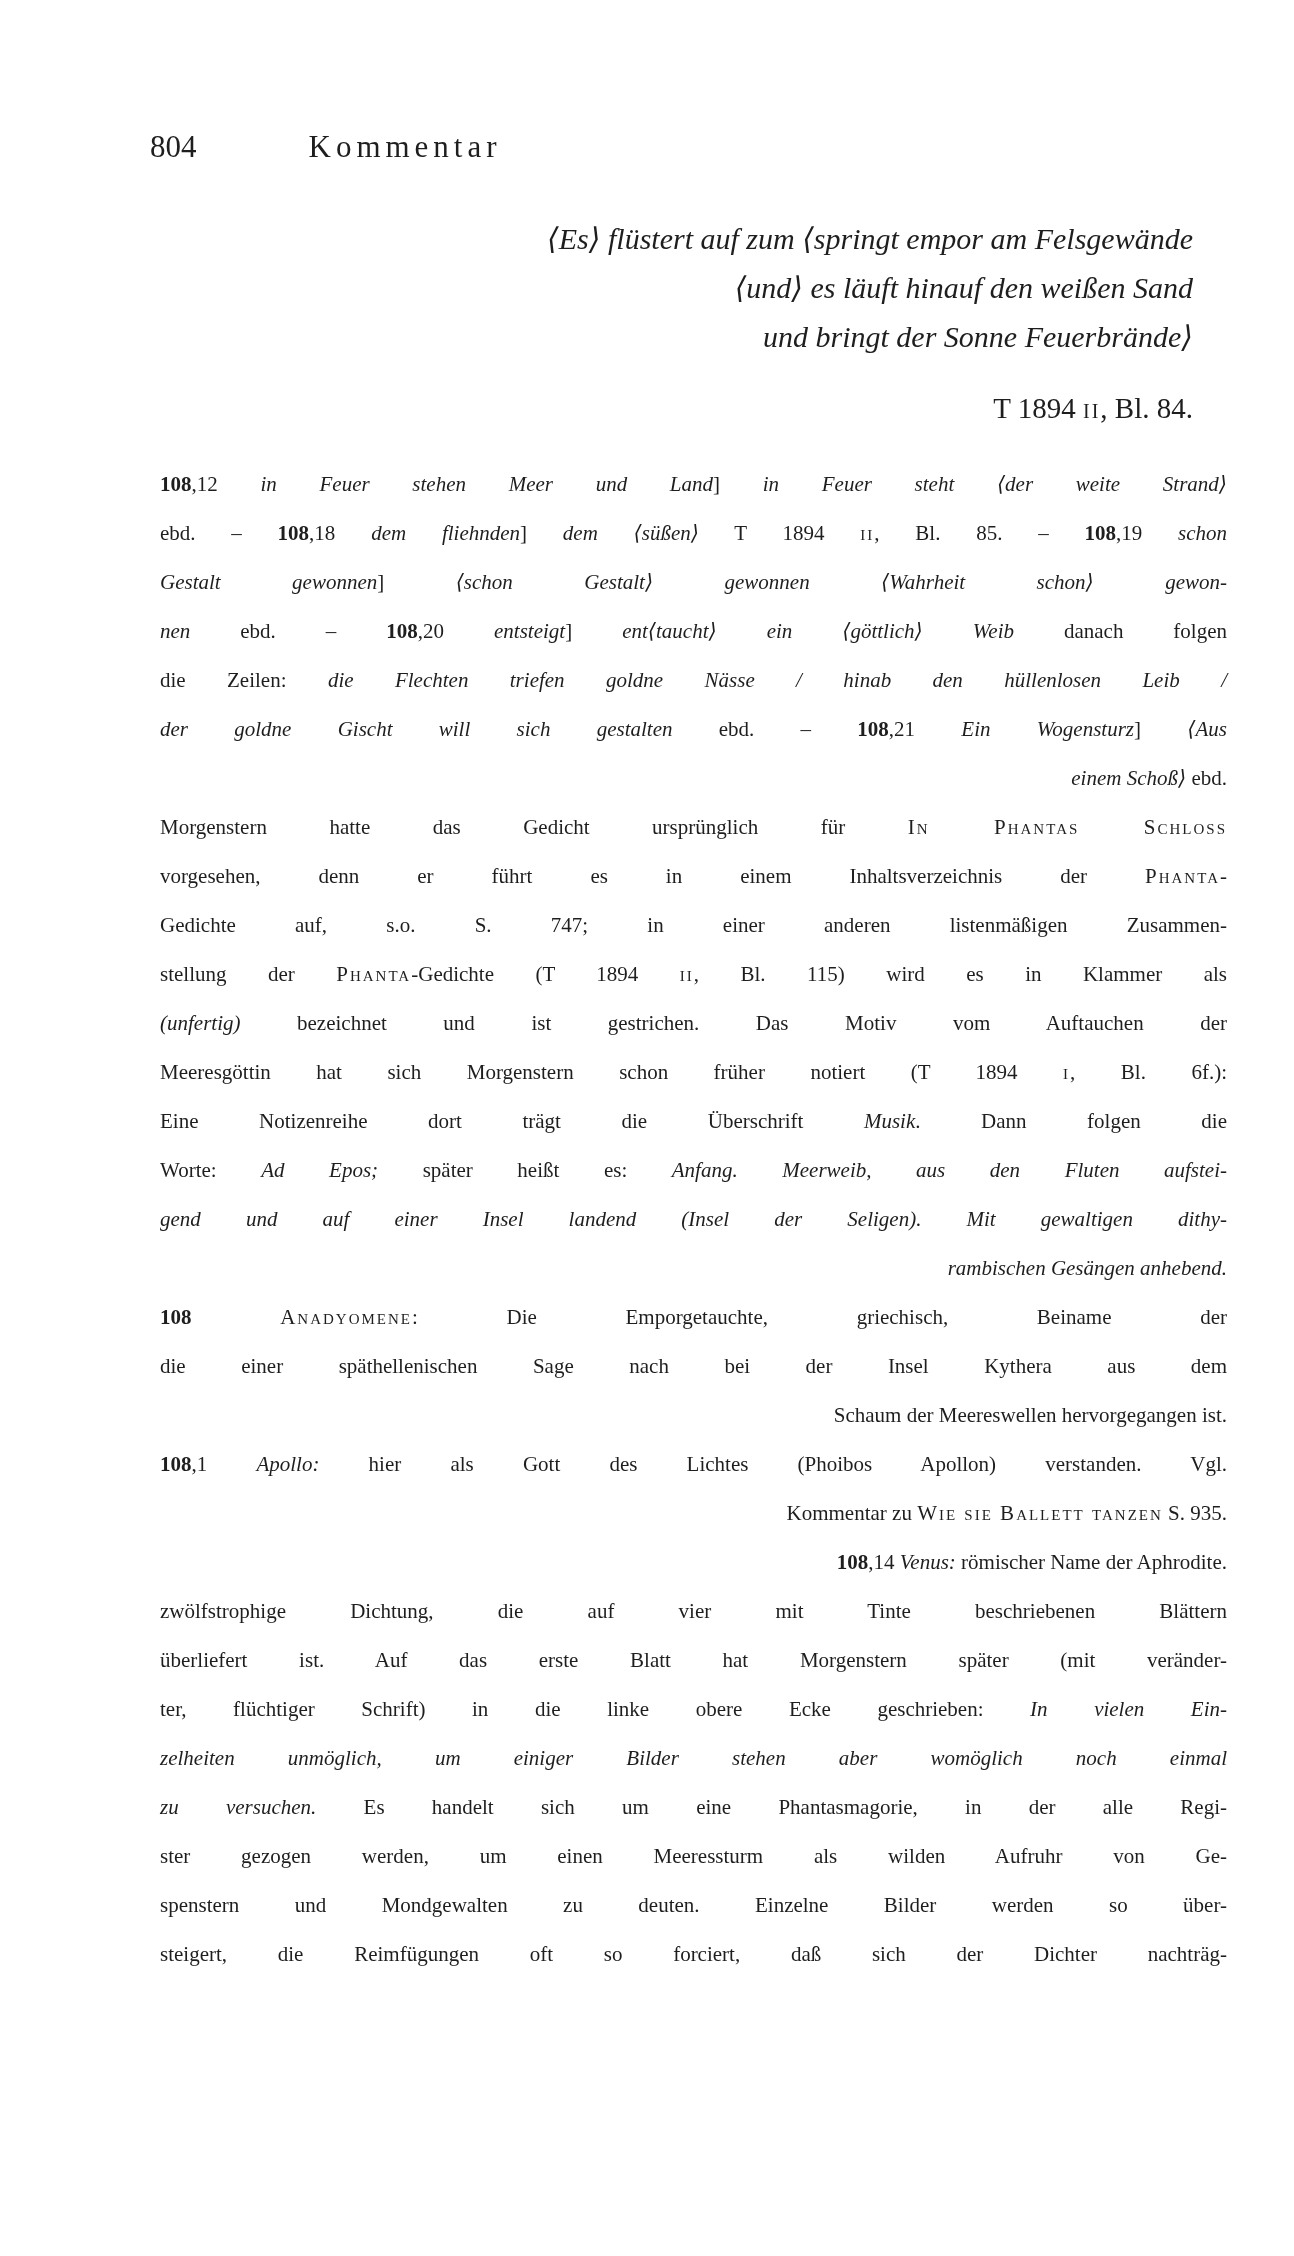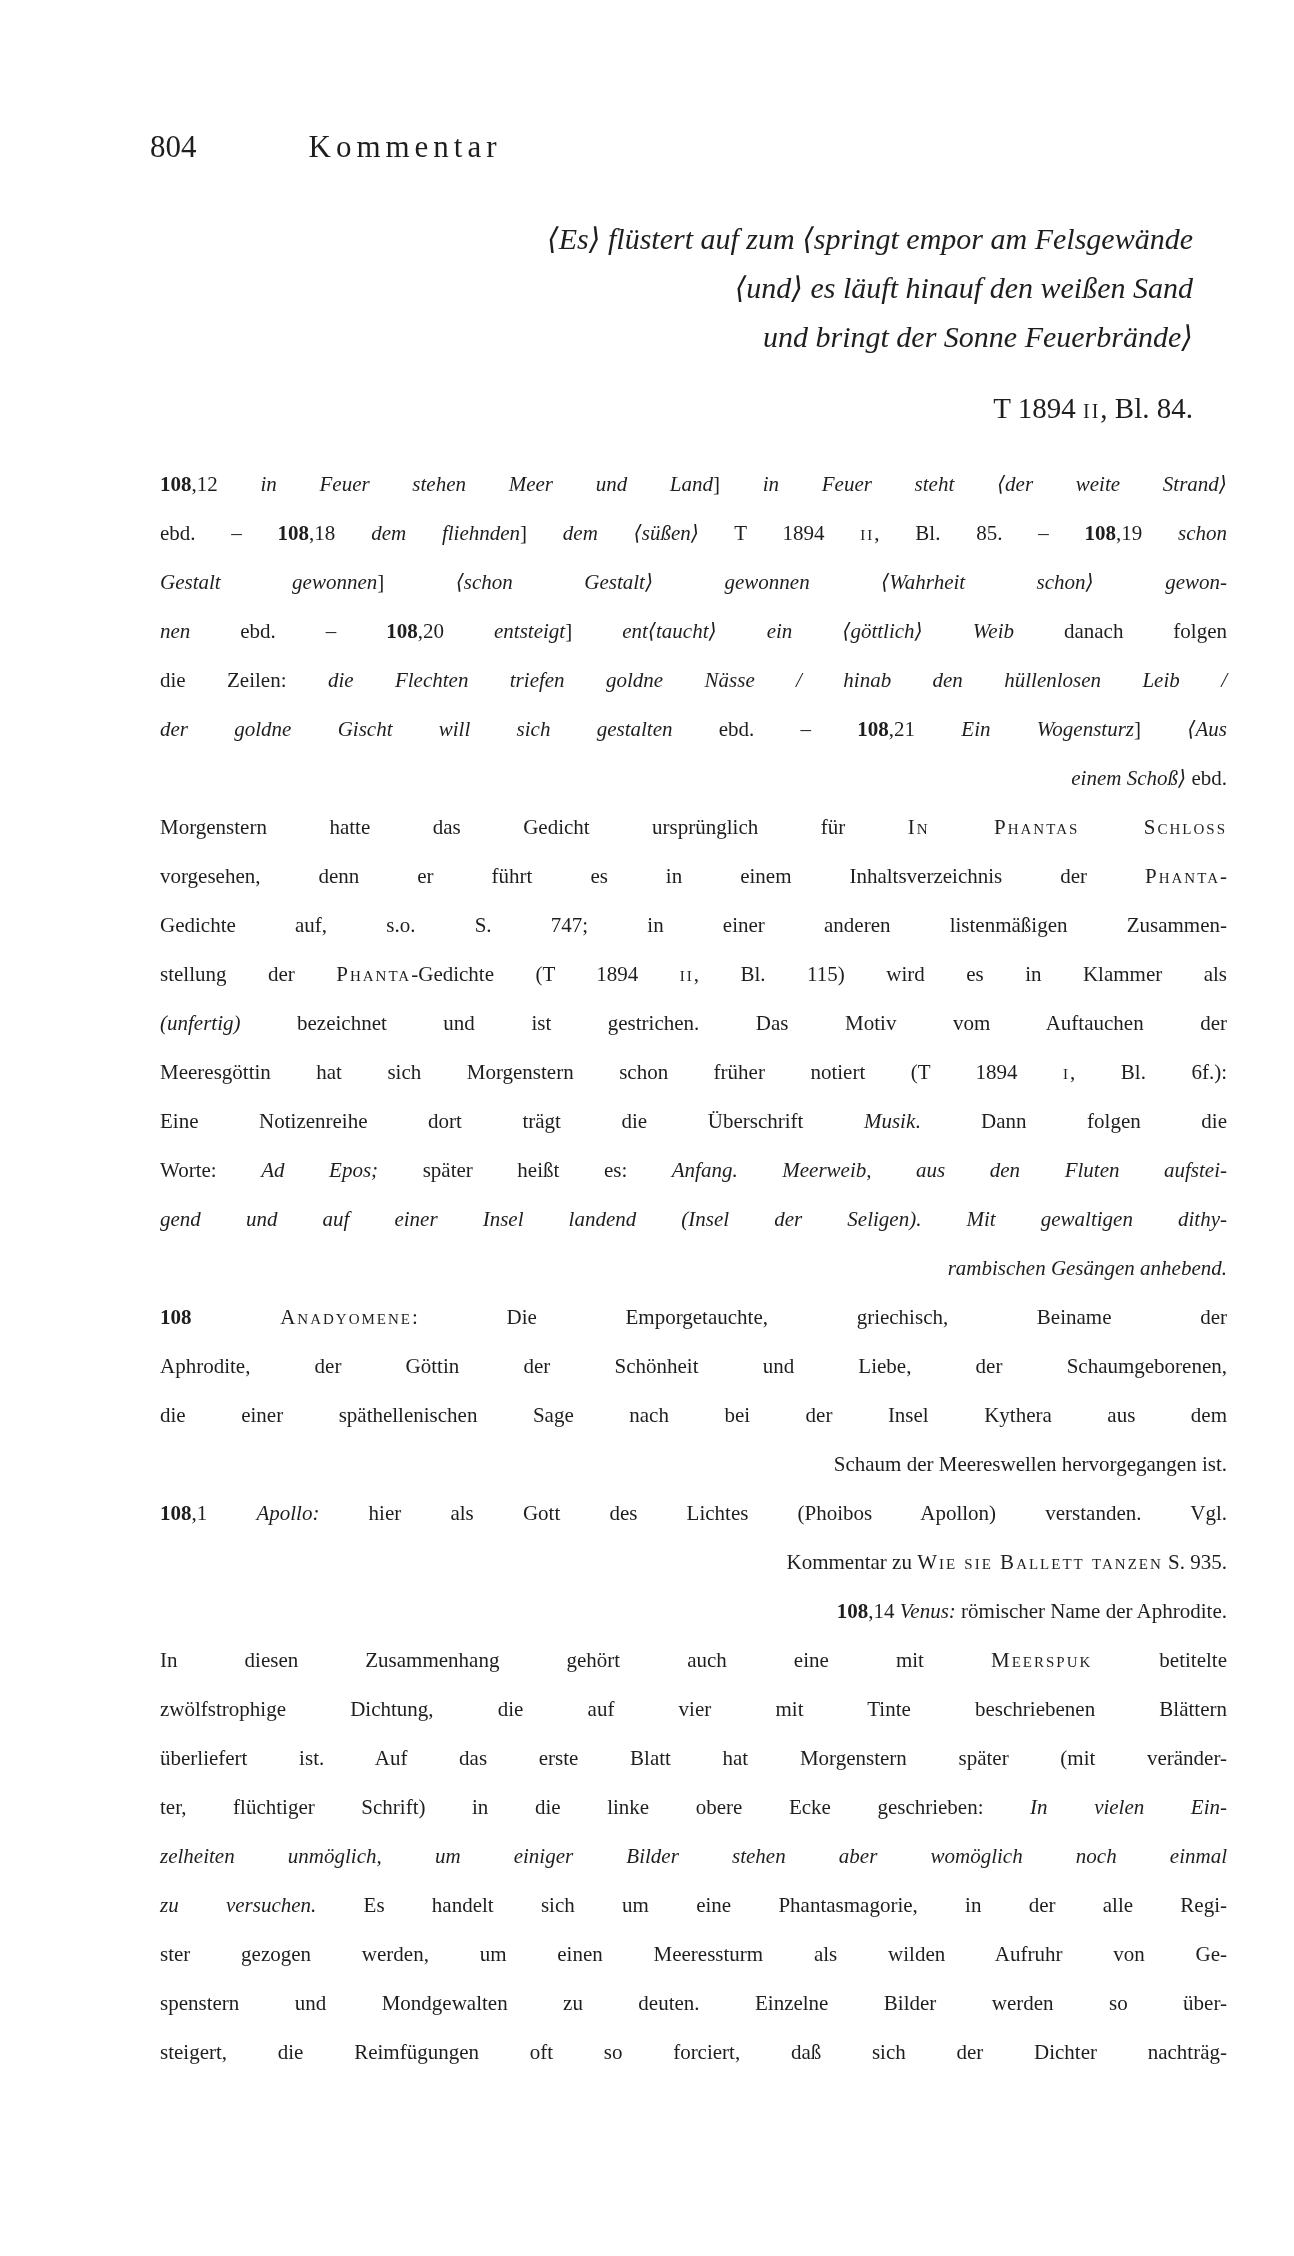--- a/index.html
+++ b/index.html
@@ -109,27 +109,25 @@
         <div class="line j"><span class="seg-n">vorgesehen, denn er führt es in einem Inhaltsverzeichnis der </span><span class="seg-sc">Phanta</span><span class="seg-n">-</span></div>
         <div class="line j"><span class="seg-n">Gedichte auf, s.o. S. 747; in einer anderen listenmäßigen Zusammen-</span></div>
         <div class="line j"><span class="seg-n">stellung der </span><span class="seg-sc">Phanta</span><span class="seg-n">-Gedichte (T 1894 </span><span class="seg-sc">ii</span><span class="seg-n">, Bl. 115) wird es in Klammer als</span></div>
         <div class="line j"><span class="seg-i">(unfertig)</span><span class="seg-n"> bezeichnet und ist gestrichen. Das Motiv vom Auftauchen der</span></div>
         <div class="line j"><span class="seg-n">Meeresgöttin hat sich Morgenstern schon früher notiert (T 1894 </span><span class="seg-sc">i</span><span class="seg-n">, Bl. 6f.):</span></div>
         <div class="line j"><span class="seg-n">Eine Notizenreihe dort trägt die Überschrift </span><span class="seg-i">Musik</span><span class="seg-n">. Dann folgen die</span></div>
         <div class="line j"><span class="seg-n">Worte: </span><span class="seg-i">Ad Epos;</span><span class="seg-n"> später heißt es: </span><span class="seg-i">Anfang. Meerweib, aus den Fluten aufstei-</span></div>
         <div class="line j"><span class="seg-i">gend und auf einer Insel landend (Insel der Seligen). Mit gewaltigen dithy-</span></div>
         <div class="line"><span class="seg-i">rambischen Gesängen anhebend.</span></div>
         <div class="line j"><span class="seg-b">108</span><span class="seg-n"> </span><span class="seg-sc">Anadyomene</span><span class="seg-n">: Die Emporgetauchte, griechisch, Beiname der</span></div>
-        <div class="line j"><span class="seg-n">Aphrodite, der Göttin der Schönheit und Liebe, der Schaumgeborenen,</span></div>
         <div class="line j"><span class="seg-n">die einer späthellenischen Sage nach bei der Insel Kythera aus dem</span></div>
         <div class="line"><span class="seg-n">Schaum der Meereswellen hervorgegangen ist.</span></div>
         <div class="line j"><span class="seg-b">108</span><span class="seg-n">,1 </span><span class="seg-i">Apollo:</span><span class="seg-n"> hier als Gott des Lichtes (Phoibos Apollon) verstanden. Vgl.</span></div>
         <div class="line"><span class="seg-n">Kommentar zu </span><span class="seg-sc">Wie sie Ballett tanzen</span><span class="seg-n"> S. 935.</span></div>
         <div class="line"><span class="seg-b">108</span><span class="seg-n">,14 </span><span class="seg-i">Venus:</span><span class="seg-n"> römischer Name der Aphrodite.</span></div>
-        <div class="line j"><span class="seg-n">In diesen Zusammenhang gehört auch eine mit </span><span class="seg-sc">Meerspuk</span><span class="seg-n"> betitelte</span></div>
         <div class="line j"><span class="seg-n">zwölfstrophige Dichtung, die auf vier mit Tinte beschriebenen Blättern</span></div>
         <div class="line j"><span class="seg-n">überliefert ist. Auf das erste Blatt hat Morgenstern später (mit veränder-</span></div>
         <div class="line j"><span class="seg-n">ter, flüchtiger Schrift) in die linke obere Ecke geschrieben: </span><span class="seg-i">In vielen Ein-</span></div>
         <div class="line j"><span class="seg-i">zelheiten unmöglich, um einiger Bilder stehen aber womöglich noch einmal</span></div>
         <div class="line j"><span class="seg-i">zu versuchen.</span><span class="seg-n"> Es handelt sich um eine Phantasmagorie, in der alle Regi-</span></div>
         <div class="line j"><span class="seg-n">ster gezogen werden, um einen Meeressturm als wilden Aufruhr von Ge-</span></div>
         <div class="line j"><span class="seg-n">spenstern und Mondgewalten zu deuten. Einzelne Bilder werden so über-</span></div>
         <div class="line j"><span class="seg-n">steigert, die Reimfügungen oft so forciert, daß sich der Dichter nachträg-</span></div>
       </div>
     </div>

